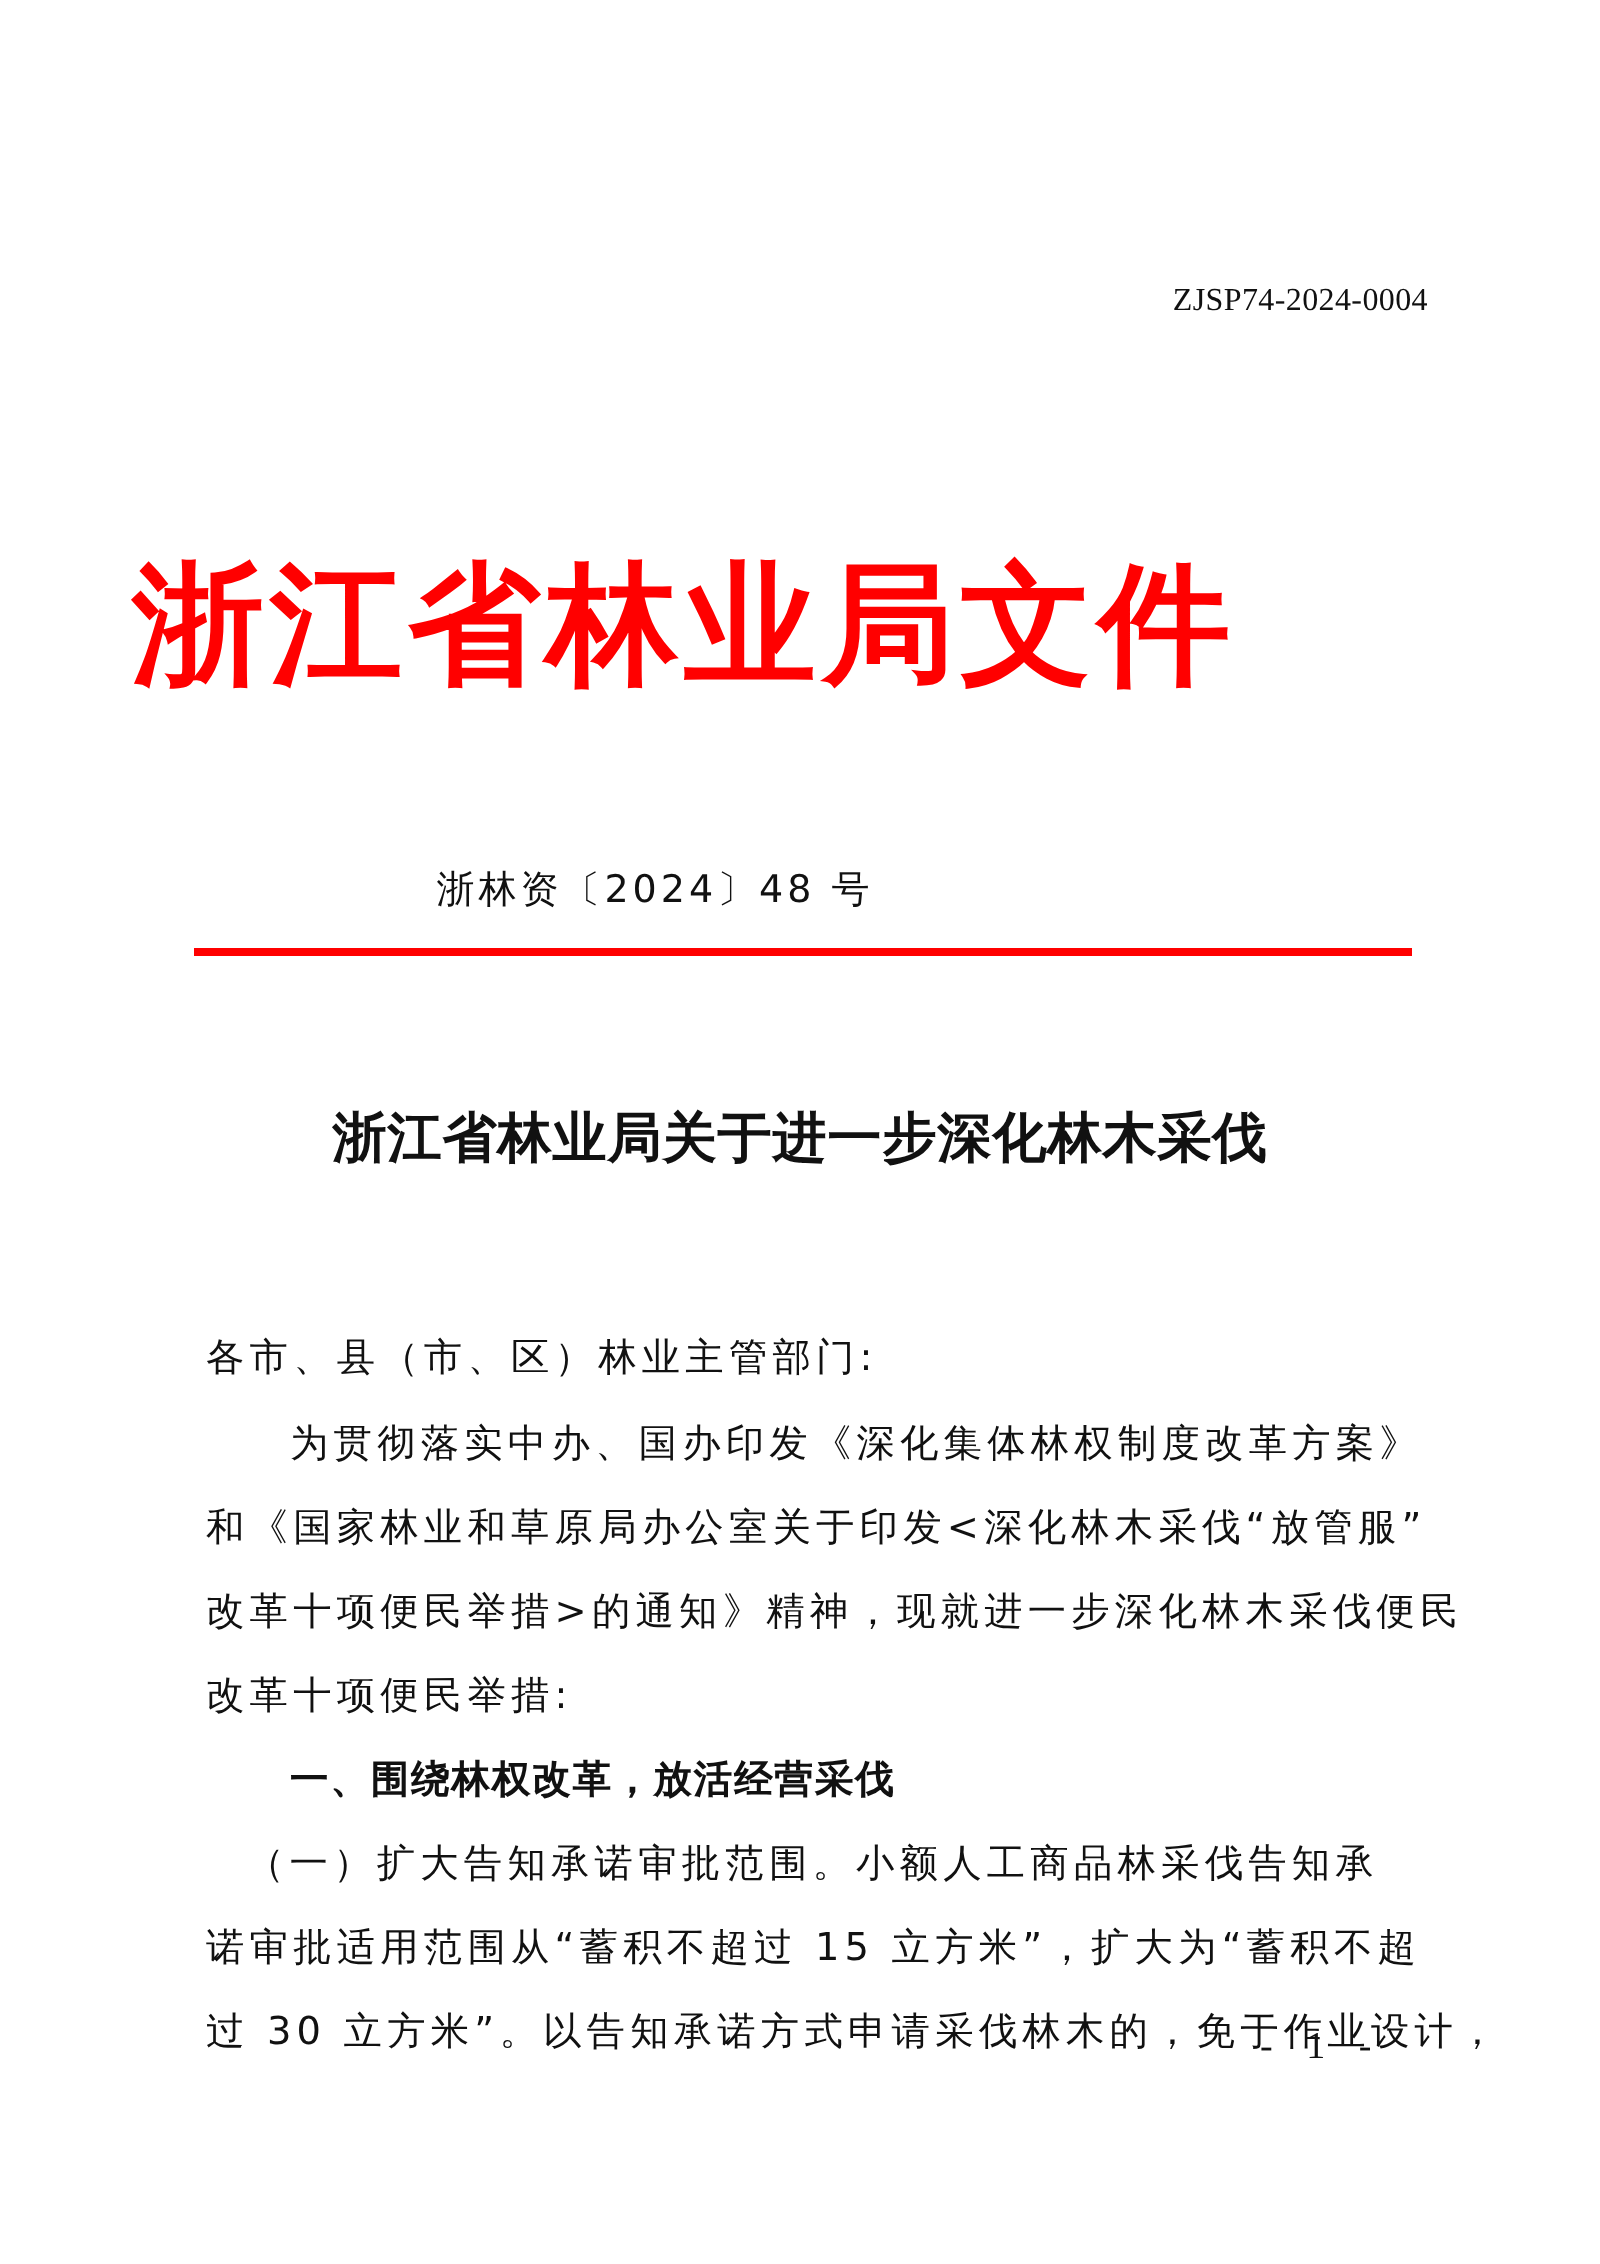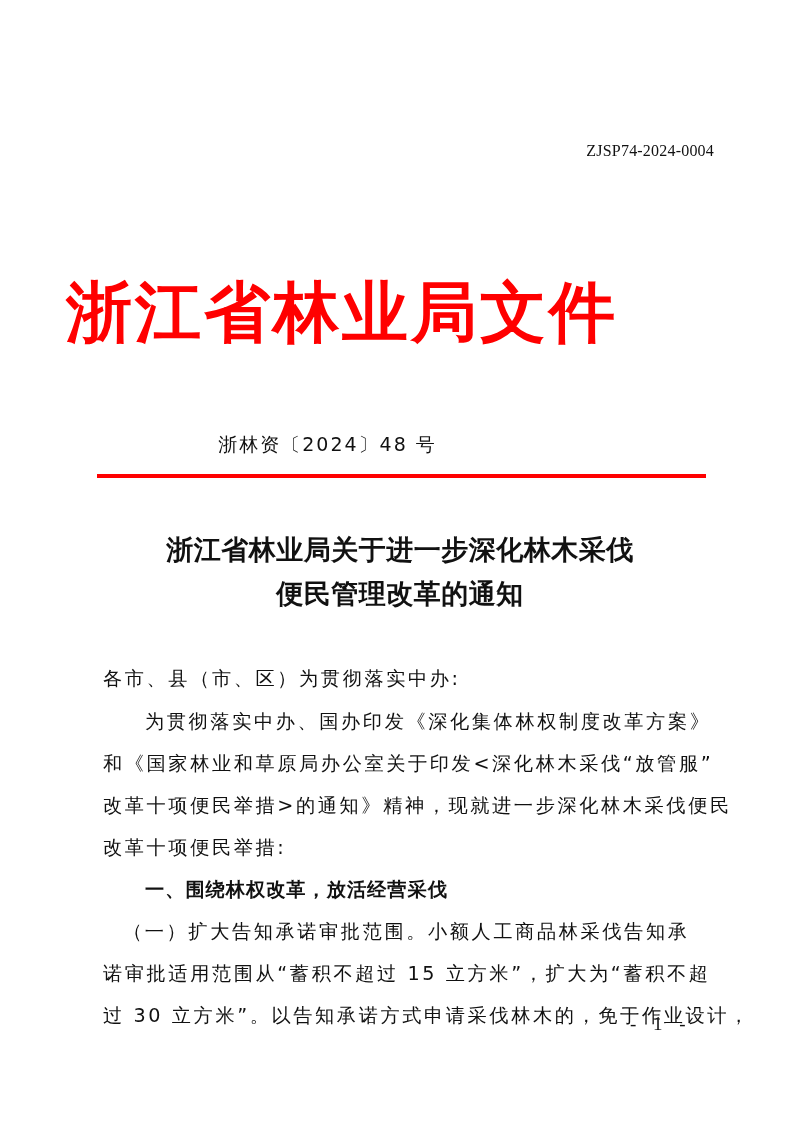--- a/index.html
+++ b/index.html
@@ -15,21 +15,21 @@
     top: 272px; left: 0; width: 684px; text-align: center;
     font-family: "DejaVu Serif", serif; font-weight: bold; font-size: 66px; letter-spacing: 3px;
     color: #ff0000; line-height: 80px;
   }
   #doc-number {
     top: 432px; left: 0; width: 655px; text-align: center; font-size: 19px; letter-spacing: 2px;
     font-family: "DejaVu Sans", sans-serif; font-weight: normal;
   }
   #red-rule { top: 474px; left: 97px; width: 609px; height: 4px; background: #ff0000; }
   #doc-title {
-    top: 528px; left: 0; width: 800px; text-align: center; font-weight: bold; font-size: 27px;
+    top: 548px; left: 0; width: 800px; text-align: center; font-weight: bold; font-size: 27px;
     line-height: 44px; letter-spacing: 0.5px;
   }
   .body-line {
     left: 103px; width: 610px; font-family: "DejaVu Sans", sans-serif; font-size: 19.2px; letter-spacing: 2.6px;
     line-height: 24px; white-space: nowrap;
   }
   .indent { left: 145px; width: 568px; }
   .heading1 { font-weight: bold; letter-spacing: 1px; }
   #page-num { top: 1013px; left: 630px; font-family: "Liberation Serif", serif; font-size: 19px; letter-spacing: 6px; }
 </style>
@@ -39,24 +39,23 @@
 <div class="abs" id="doc-code">ZJSP74-2024-0004</div>
 
 <div class="abs" id="masthead">浙江省林业局文件</div>
 
 <div class="abs" id="doc-number">浙林资〔2024〕48 号</div>
 
 <div class="abs" id="red-rule"></div>
 
 <div class="abs" id="doc-title">
   <div>浙江省林业局关于进一步深化林木采伐</div>
-  <div>便民管理改革的通知</div>
 </div>
 
-<div class="abs body-line" style="top:667px;">各市、县（市、区）为贯彻落实中办:</div>
+<div class="abs body-line" style="top:667px;">各市、县（市、区）林业主管部门:</div>
 
 <div class="abs body-line indent" style="top:710px;">为贯彻落实中办、国办印发《深化集体林权制度改革方案》</div>
 <div class="abs body-line" style="top:752px;">和《国家林业和草原局办公室关于印发&lt;深化林木采伐“放管服”</div>
 <div class="abs body-line" style="top:794px;text-align:center;">改革十项便民举措&gt;的通知》精神，现就进一步深化林木采伐便民</div>
 <div class="abs body-line" style="top:836px;">改革十项便民举措:</div>
 
 <div class="abs body-line indent heading1" style="top:878px;">一、围绕林权改革，放活经营采伐</div>
 
 <div class="abs body-line" style="top:920px; left:123px;">（一）扩大告知承诺审批范围。小额人工商品林采伐告知承</div>
 <div class="abs body-line" style="top:962px;">诺审批适用范围从“蓄积不超过 15 立方米”，扩大为“蓄积不超</div>

